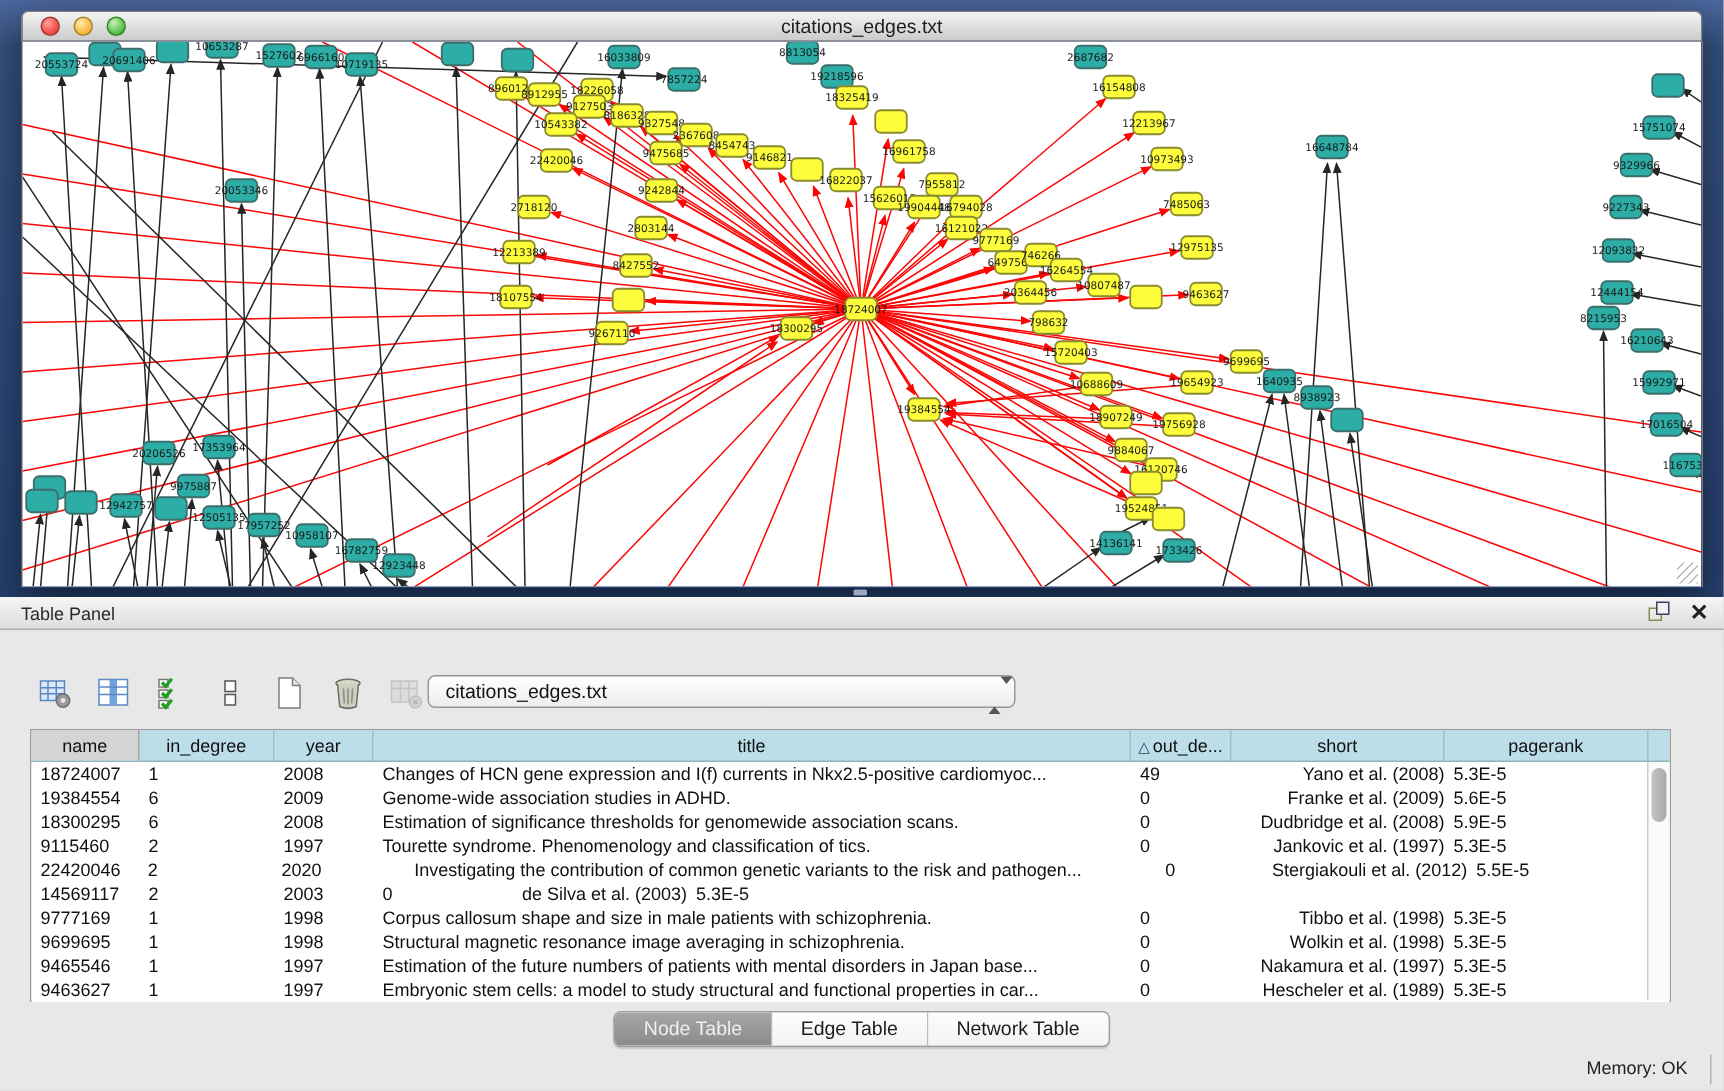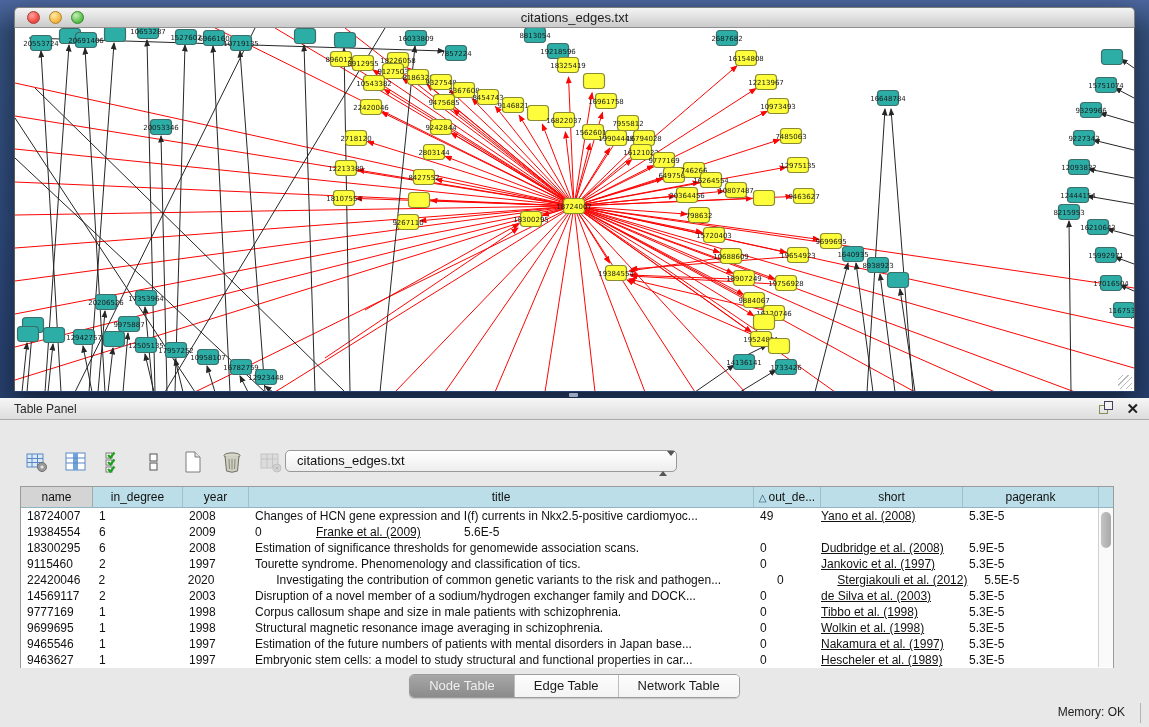--- a/index.html
+++ b/index.html
@@ -57,21 +57,21 @@
     background:#fff; border:1px solid #9b9b9b; }
   .thead { display:flex; height:21px; background:#bcdee9; border-bottom:1px solid #8fb5c2; }
   .th { font-size:12px; color:#111; text-align:center; line-height:20px;
     border-right:1px solid #9cc0cc; overflow:hidden; white-space:nowrap; }
   .th.name-col { background:#d4d4d4; border-right:1px solid #a6a6a6; }
   .sort-glyph { display:inline-block; font-size:10px; color:#1d4e66; margin-right:2px; }
   .tbody { position:relative; }
   .tr { display:flex; height:16px; background:#fff; }
   .td { font-size:12px; color:#111; line-height:16px; padding-left:6px;
     overflow:hidden; white-space:nowrap; }
-  .td.center { text-align:left; padding-left:0;text-decoration:underline; }
+  .td.center { text-align:right; padding-left:0; }
   .vscroll { position:absolute; right:0; top:21px; bottom:0; width:15px;
     background:#fafafa; border-left:1px solid #d0d0d0; }
   .vthumb { position:absolute; left:2px; top:4px; width:10px; height:36px;
     background:linear-gradient(90deg,#c4c4c4,#a9a9a9); border-radius:6px; }
 
   .tabs-row { position:absolute; left:0; top:276px; width:100%; display:flex; justify-content:center; }
   .segmented { display:flex; border:1px solid #9c9c9c; border-radius:5px; overflow:hidden;
     background:#fcfcfc; box-shadow:0 1px 1px rgba(0,0,0,.15); }
   .seg-btn { padding:3px 19px 4px; font-size:13px; color:#1c1c1c; background:linear-gradient(#fdfdfd,#f3f3f3);
     border-right:1px solid #bdbdbd; white-space:nowrap; }
@@ -773,20 +773,21 @@
           <div class="td" style="width: 66px;">2008</div>
           <div class="td" style="width: 505px;">Changes of HCN gene expression and I(f) currents in Nkx2.5-positive cardiomyoc...</div>
           <div class="td" style="width: 67px;">49</div>
           <div class="td center" style="width: 142px;">Yano et al. (2008)</div>
           <div class="td" style="width: 136px;">5.3E-5</div>
         </div>
         <div class="tr">
           <div class="td" style="width: 72px;">19384554</div>
           <div class="td" style="width: 90px;">6</div>
           <div class="td" style="width: 66px;">2009</div>
+          <div class="td" style="width: 505px;">Genome-wide association studies in ADHD.</div>
           <div class="td" style="width: 67px;">0</div>
           <div class="td center" style="width: 142px;">Franke et al. (2009)</div>
           <div class="td" style="width: 136px;">5.6E-5</div>
         </div>
         <div class="tr">
           <div class="td" style="width: 72px;">18300295</div>
           <div class="td" style="width: 90px;">6</div>
           <div class="td" style="width: 66px;">2008</div>
           <div class="td" style="width: 505px;">Estimation of significance thresholds for genomewide association scans.</div>
           <div class="td" style="width: 67px;">0</div>
@@ -808,21 +809,20 @@
           <div class="td" style="width: 66px;">2020</div>
           <div class="td" style="width: 505px; margin-left: 23px;">Investigating the contribution of common genetic variants to the risk and pathogen...</div>
           <div class="td" style="width: 67px;">0</div>
           <div class="td center" style="width: 142px;">Stergiakouli et al. (2012)</div>
           <div class="td" style="width: 136px;">5.5E-5</div>
         </div>
         <div class="tr">
           <div class="td" style="width: 72px;">14569117</div>
           <div class="td" style="width: 90px;">2</div>
           <div class="td" style="width: 66px;">2003</div>
-          <div class="td" style="width: 505px;">Disruption of a novel member of a sodium/hydrogen exchanger family and DOCK...</div>
           <div class="td" style="width: 67px;">0</div>
           <div class="td center" style="width: 142px;">de Silva et al. (2003)</div>
           <div class="td" style="width: 136px;">5.3E-5</div>
         </div>
         <div class="tr">
           <div class="td" style="width: 72px;">9777169</div>
           <div class="td" style="width: 90px;">1</div>
           <div class="td" style="width: 66px;">1998</div>
           <div class="td" style="width: 505px;">Corpus callosum shape and size in male patients with schizophrenia.</div>
           <div class="td" style="width: 67px;">0</div>

